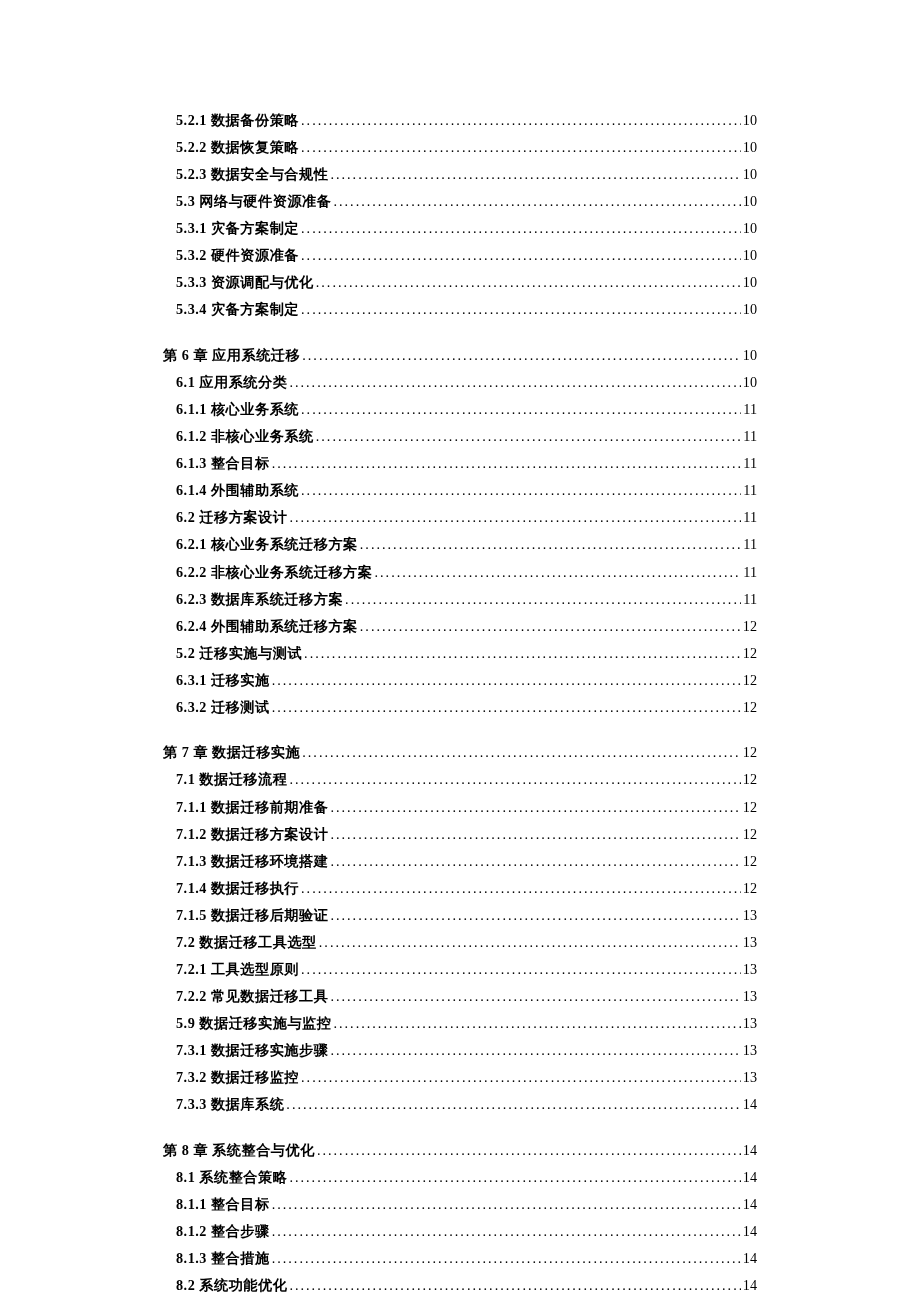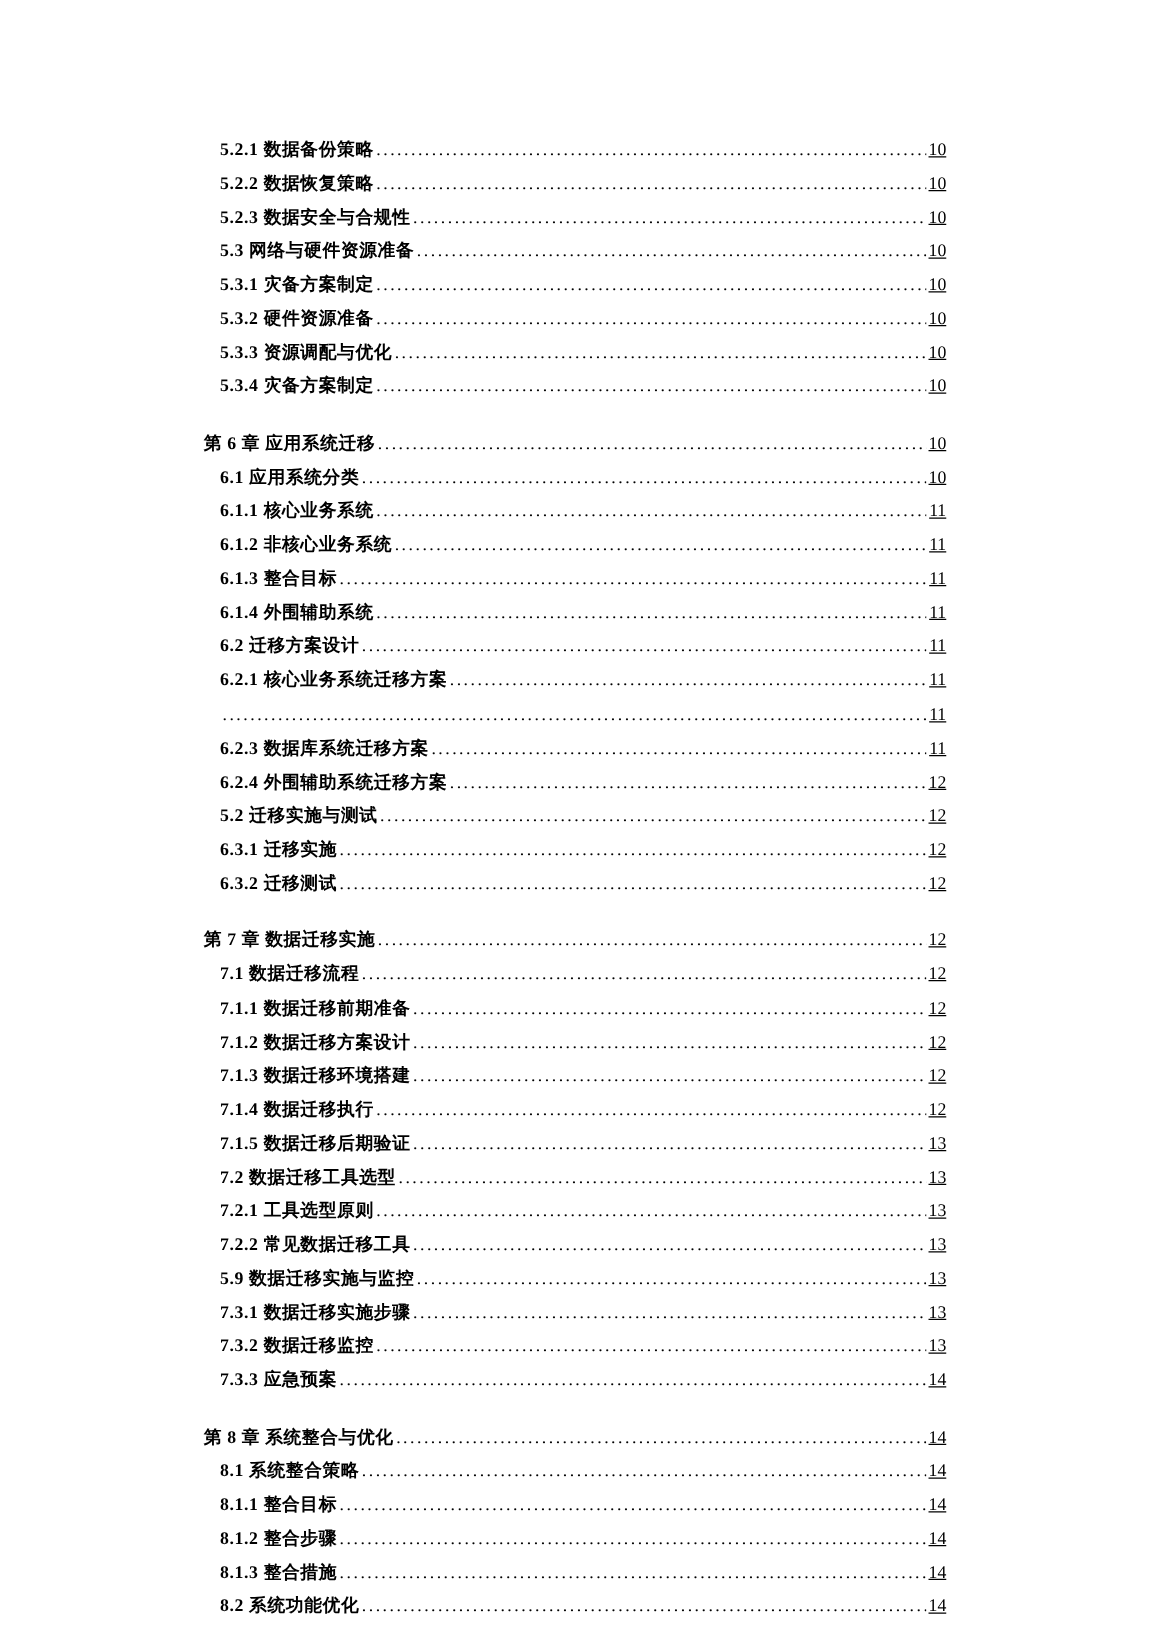--- a/index.html
+++ b/index.html
@@ -26,21 +26,21 @@
     .toc-dots {
       flex: 1 1 auto;
       overflow: hidden;
       letter-spacing: 2px;
       color: #000;
       margin: 0 2px;
     }
     .toc-dots::after {
       content: "...................................................................................................................................................................................";
     }
-    .toc-page { flex: 0 0 auto; text-decoration: underline; }
+    .toc-page { flex: 0 0 auto; }
   </style>
 </head>
 <body>
 
 <div id="toc-container">
     <div class="toc-line level-1">
       <span class="toc-title">5.2.1 数据备份策略</span>
       <span class="toc-dots"></span>
       <span class="toc-page">10</span>
     </div>
@@ -113,20 +113,21 @@
       <span class="toc-title">6.2 迁移方案设计</span>
       <span class="toc-dots"></span>
       <span class="toc-page">11</span>
     </div>
     <div class="toc-line level-1">
       <span class="toc-title">6.2.1 核心业务系统迁移方案</span>
       <span class="toc-dots"></span>
       <span class="toc-page">11</span>
     </div>
     <div class="toc-line level-1">
+      <span class="toc-title">6.2.2 非核心业务系统迁移方案</span>
       <span class="toc-dots"></span>
       <span class="toc-page">11</span>
     </div>
     <div class="toc-line level-1">
       <span class="toc-title">6.2.3 数据库系统迁移方案</span>
       <span class="toc-dots"></span>
       <span class="toc-page">11</span>
     </div>
     <div class="toc-line level-1">
       <span class="toc-title">6.2.4 外围辅助系统迁移方案</span>
@@ -207,21 +208,21 @@
       <span class="toc-title">7.3.1 数据迁移实施步骤</span>
       <span class="toc-dots"></span>
       <span class="toc-page">13</span>
     </div>
     <div class="toc-line level-1">
       <span class="toc-title">7.3.2 数据迁移监控</span>
       <span class="toc-dots"></span>
       <span class="toc-page">13</span>
     </div>
     <div class="toc-line level-1">
-      <span class="toc-title">7.3.3 应急预案</span>
+      <span class="toc-title">7.3.3 数据库系统</span>
       <span class="toc-dots"></span>
       <span class="toc-page">14</span>
     </div>
     <div class="toc-line level-0">
       <span class="toc-title">第 8 章 系统整合与优化</span>
       <span class="toc-dots"></span>
       <span class="toc-page">14</span>
     </div>
     <div class="toc-line level-1">
       <span class="toc-title">8.1 系统整合策略</span>

